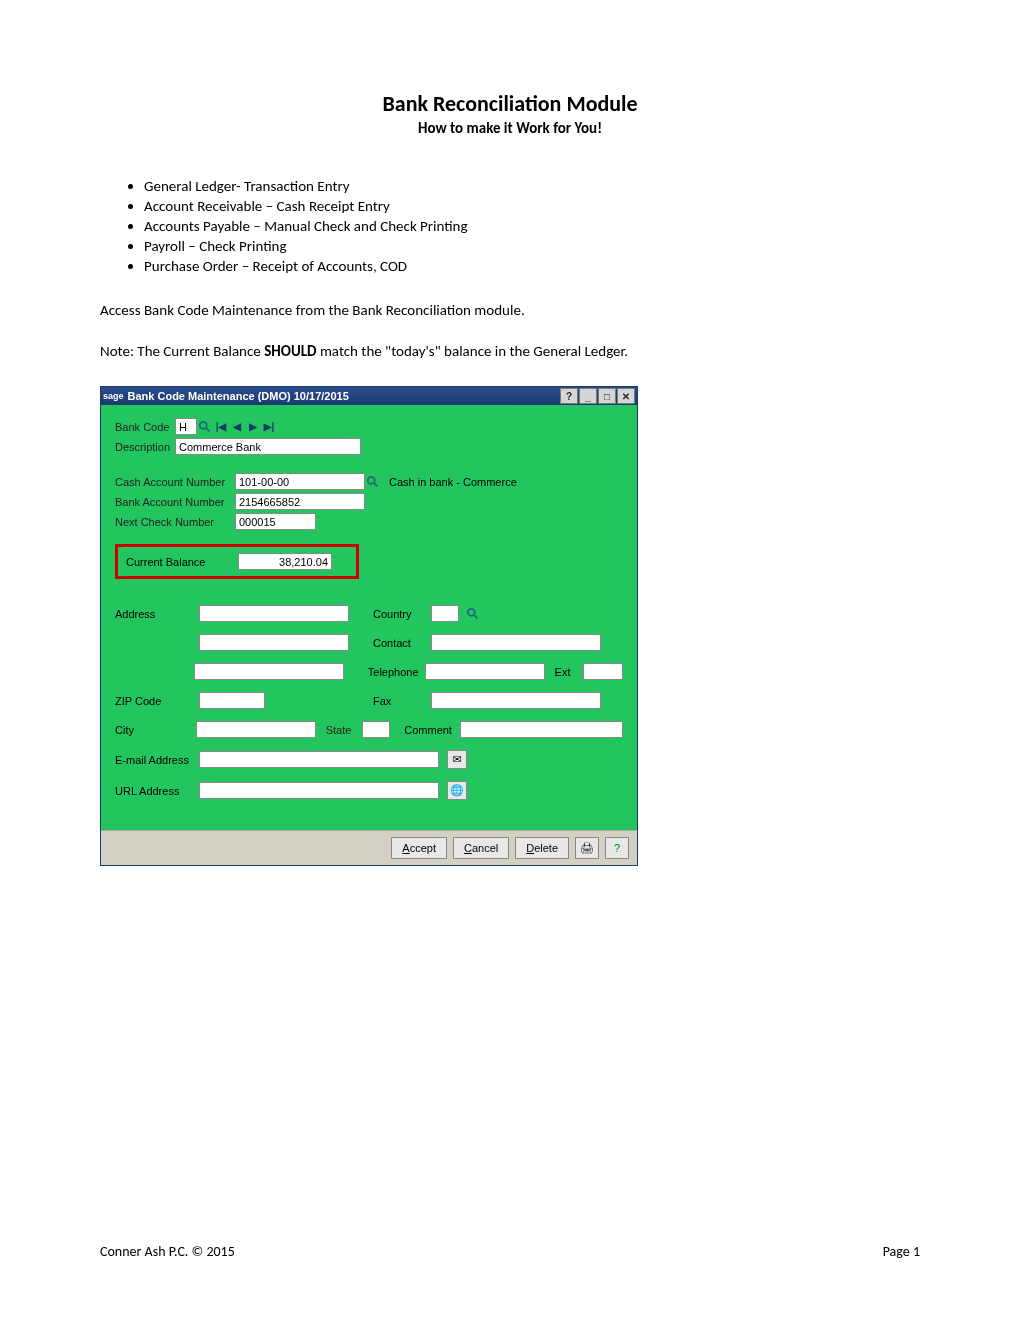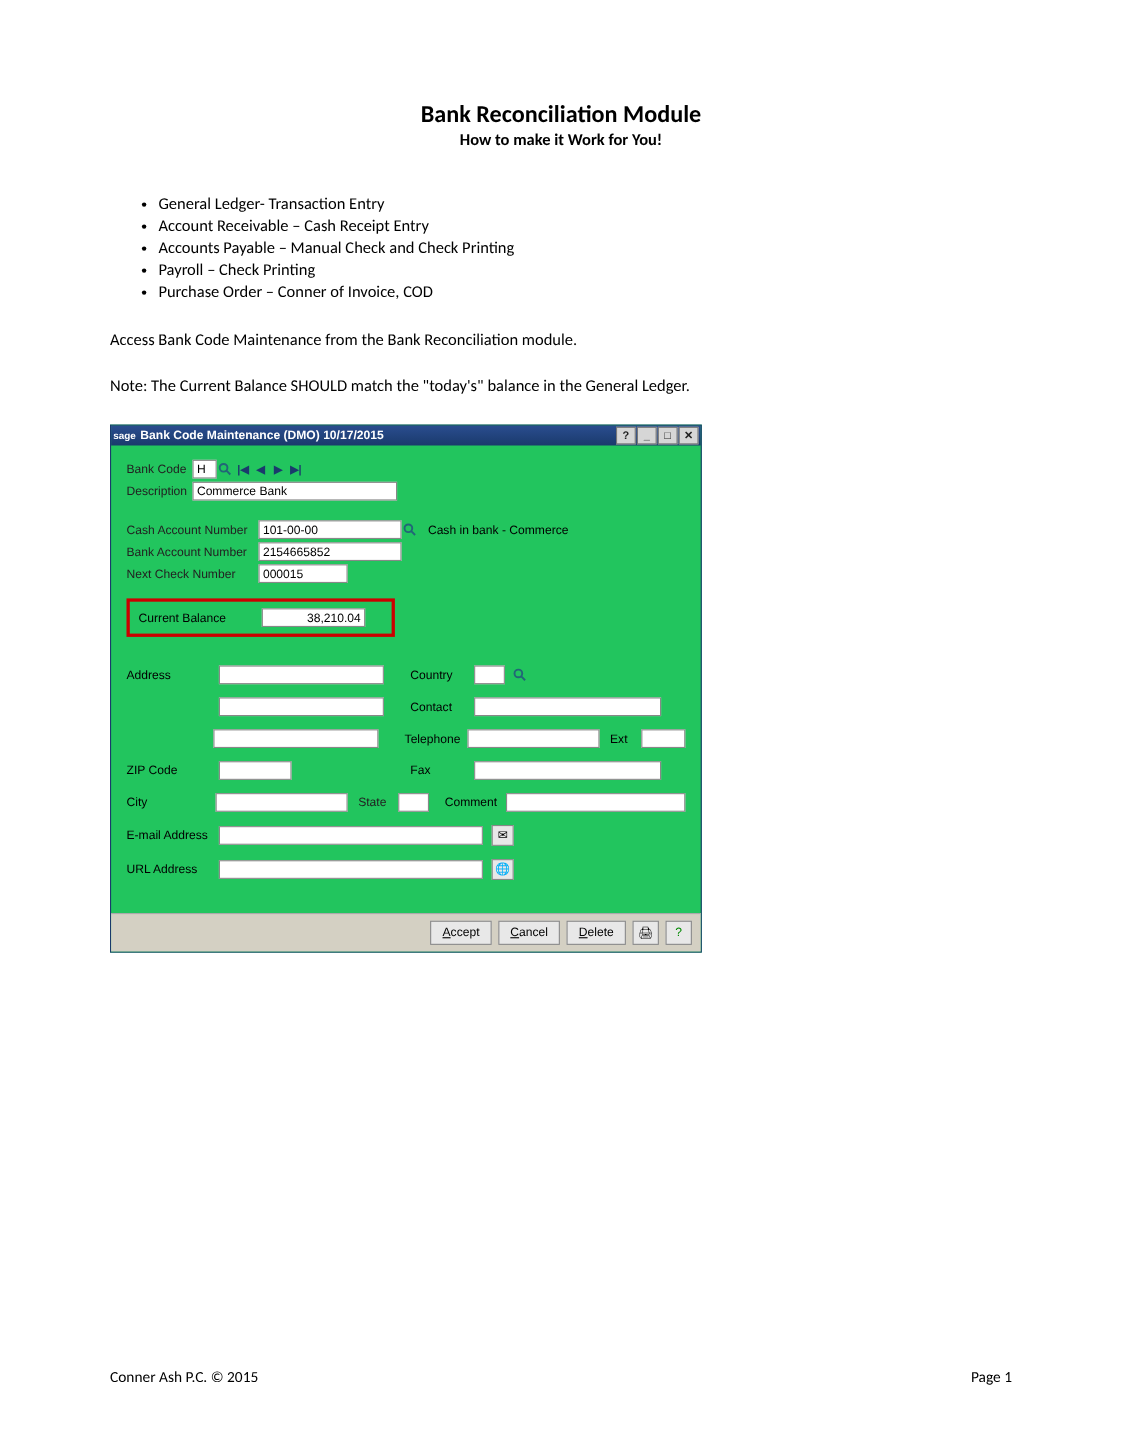--- a/index.html
+++ b/index.html
@@ -2,21 +2,21 @@
 <html><head>
 <meta charset="utf-8">
 <style>
 body{margin:0;background:#fff;font-family:Calibri,Arial,sans-serif;font-size:15px;color:#000}
 .page{width:1020px;height:1320px;box-sizing:border-box;padding:90px 100px 55px 100px;position:relative}
 .title{text-align:center;font-weight:700;font-size:22px}
 .subtitle{text-align:center;font-weight:700;font-size:15px;margin-top:2px;margin-bottom:40px}
 .body-text{font-size:15px;line-height:1.5}
 ul{margin:4px 0 24px 44px;padding:0}
 ul li{margin:2px 0}
-.note-bold{font-weight:400}
+.note-bold{font-weight:700}
 .app{margin-top:24px;width:536px;border:1px solid #1a3a6c;font-family:Tahoma,Arial,sans-serif;font-size:11px;color:#000;background:#22c55e}
 .titlebar{height:18px;background:linear-gradient(#2a4d8f,#1a3a6c);color:#fff;display:flex;align-items:center;justify-content:space-between;padding:0 2px;font-weight:700;font-size:11px}
 .titlebar .left{display:flex;align-items:center;gap:4px}
 .tb-btns{display:flex;gap:0}
 .tb-btn{width:16px;height:14px;background:#d6d6d6;border:1px solid #777;display:flex;align-items:center;justify-content:center;font-size:10px;font-weight:700;color:#222;margin-left:1px}
 .content{padding:10px 14px 8px 14px}
 .row{display:flex;align-items:center;margin:3px 0}
 .lbl{width:120px;color:#222}
 .lbl2{width:58px;color:#222}
 .inp{height:17px;background:#fff;border:1px solid #888;box-sizing:border-box;padding:0 3px;line-height:15px;font-size:11px}
@@ -45,21 +45,21 @@
 
 <div class="page">
   <div class="title">Bank Reconciliation Module</div>
   <div class="subtitle">How to make it Work for You!</div>
 
   <ul>
     <li>General Ledger- Transaction Entry</li>
     <li>Account Receivable – Cash Receipt Entry</li>
     <li>Accounts Payable – Manual Check and Check Printing</li>
     <li>Payroll – Check Printing</li>
-    <li>Purchase Order – Conner of Invoice, COD</li>
+    <li>Purchase Order – Receipt of Accounts, COD</li>
   </ul>
 
   <div class="body-text">Access Bank Code Maintenance from the Bank Reconciliation module.</div>
   <br>
   <div class="body-text">
     <span>Note:  The Current Balance </span><span class="note-bold">SHOULD</span><span> match the "today's" balance in the General Ledger.</span>
   </div>
 
   
   <div class="app">

